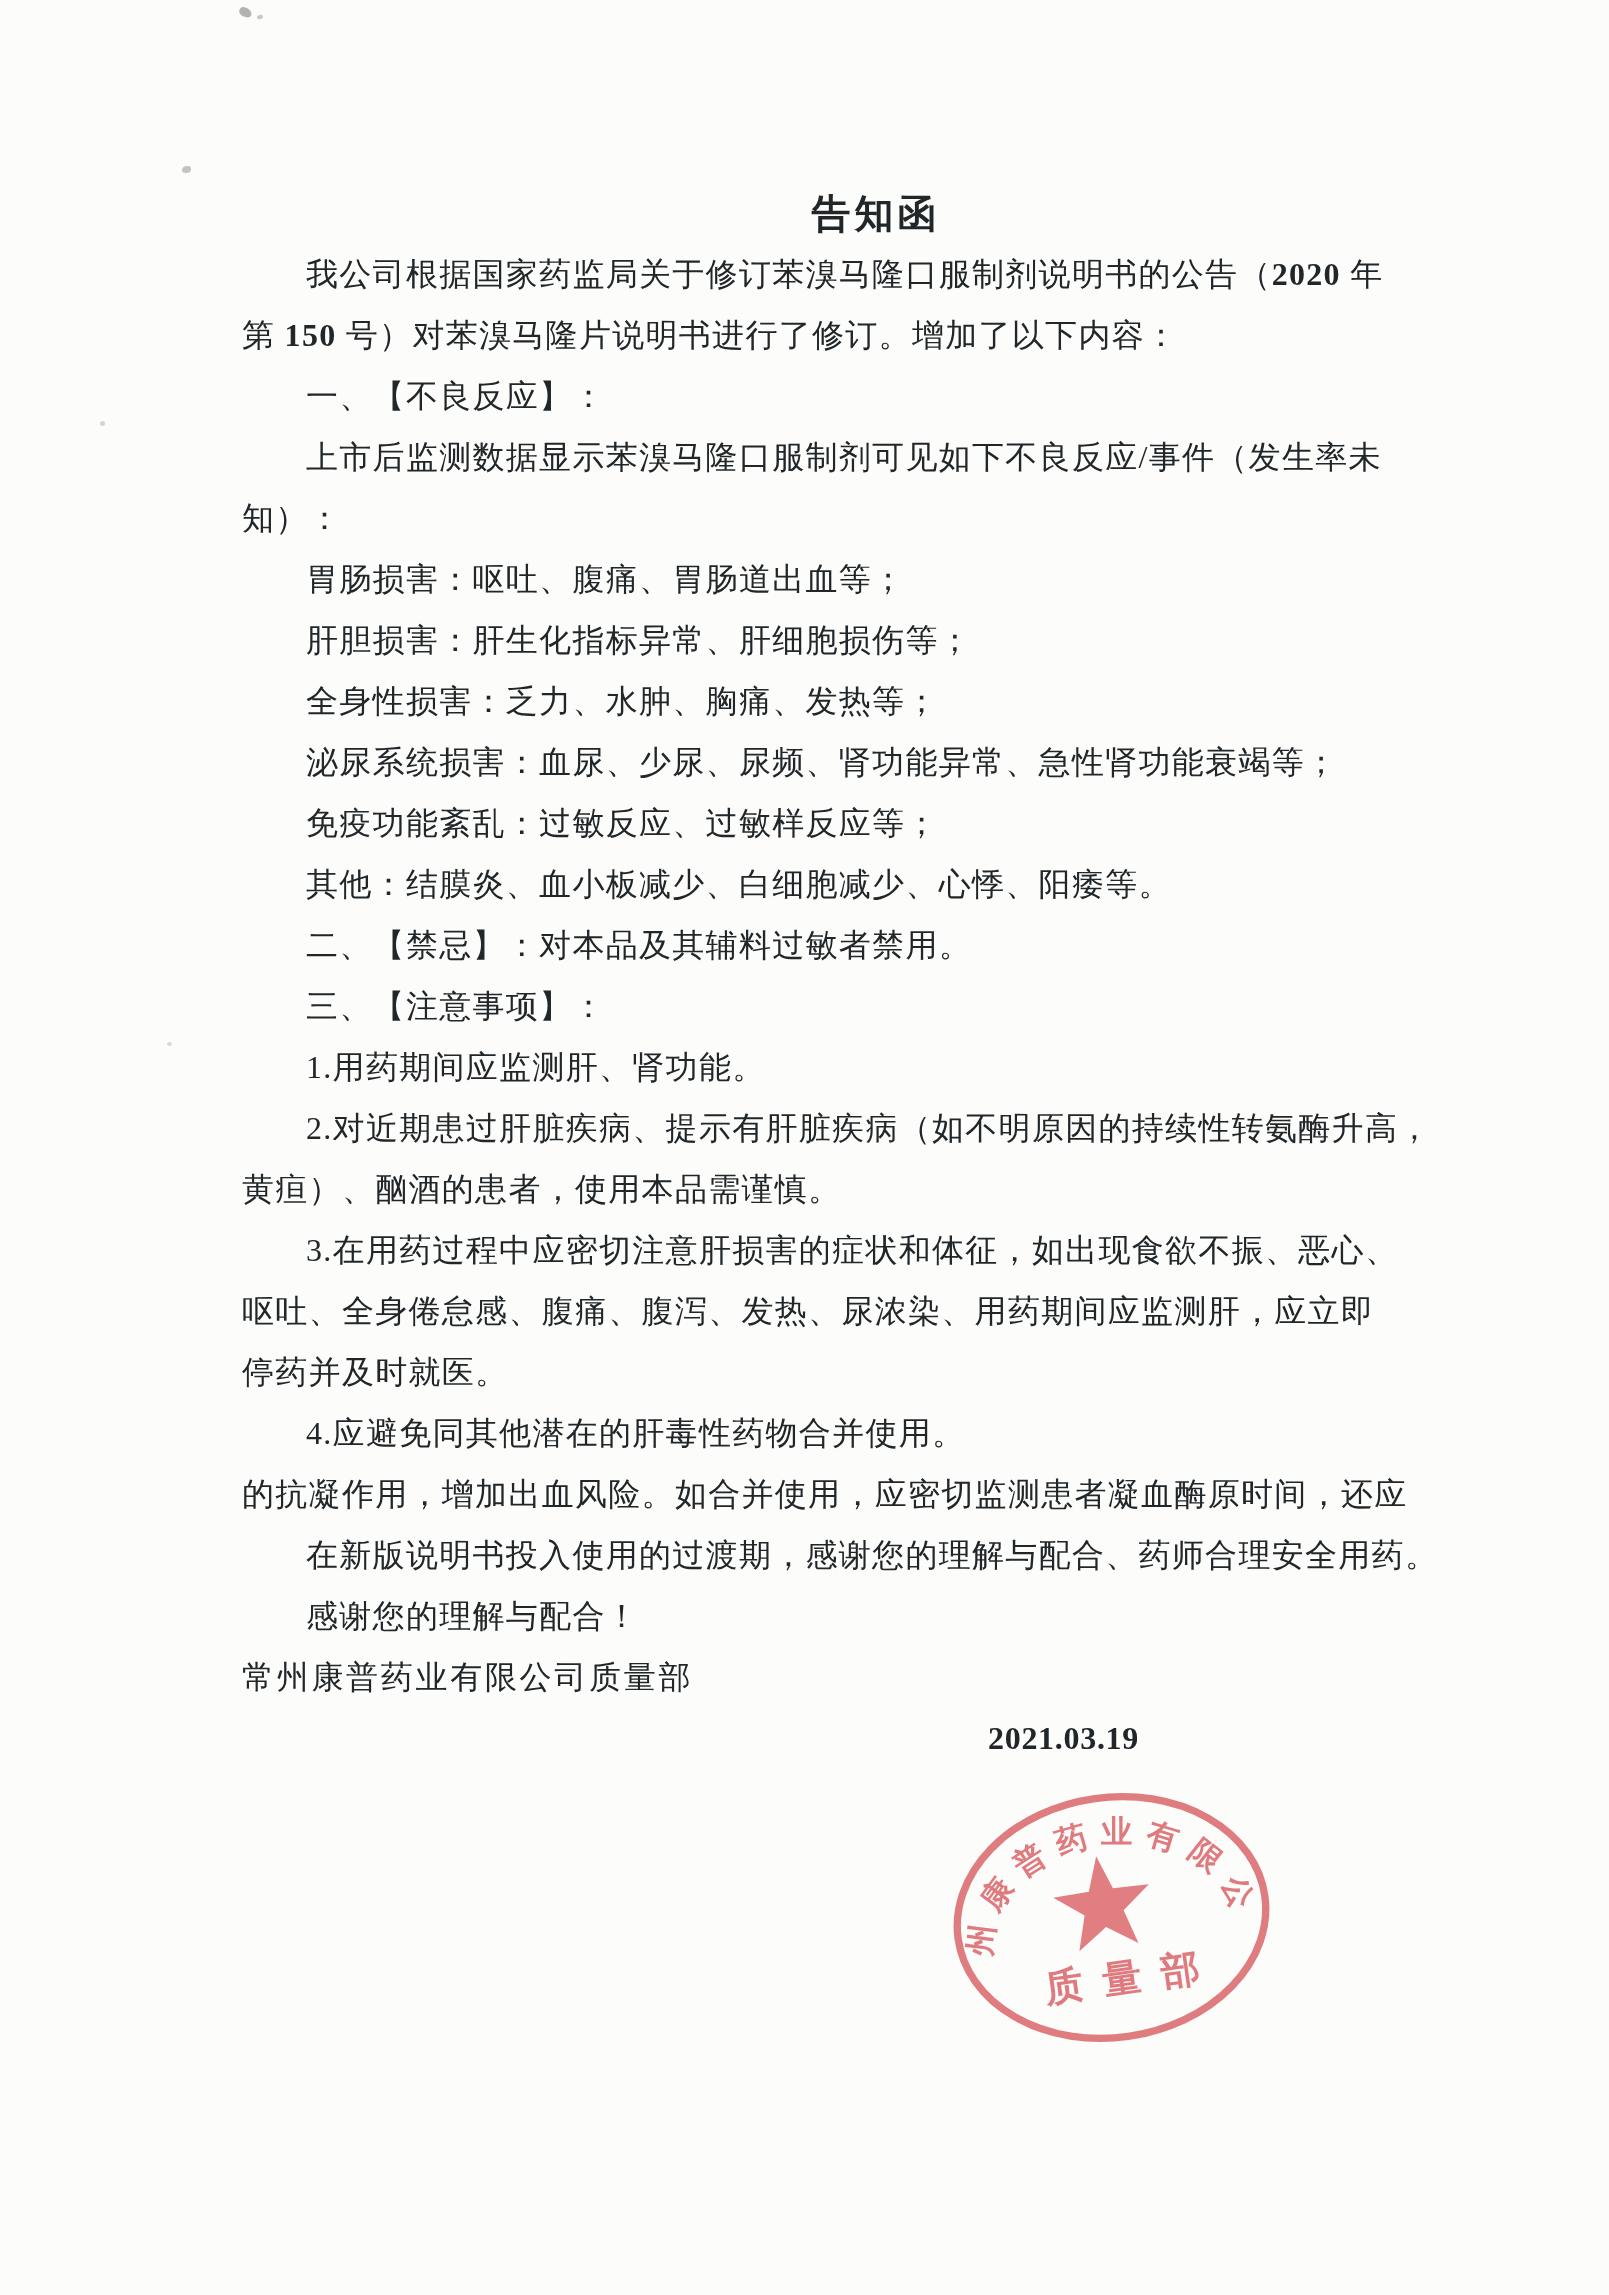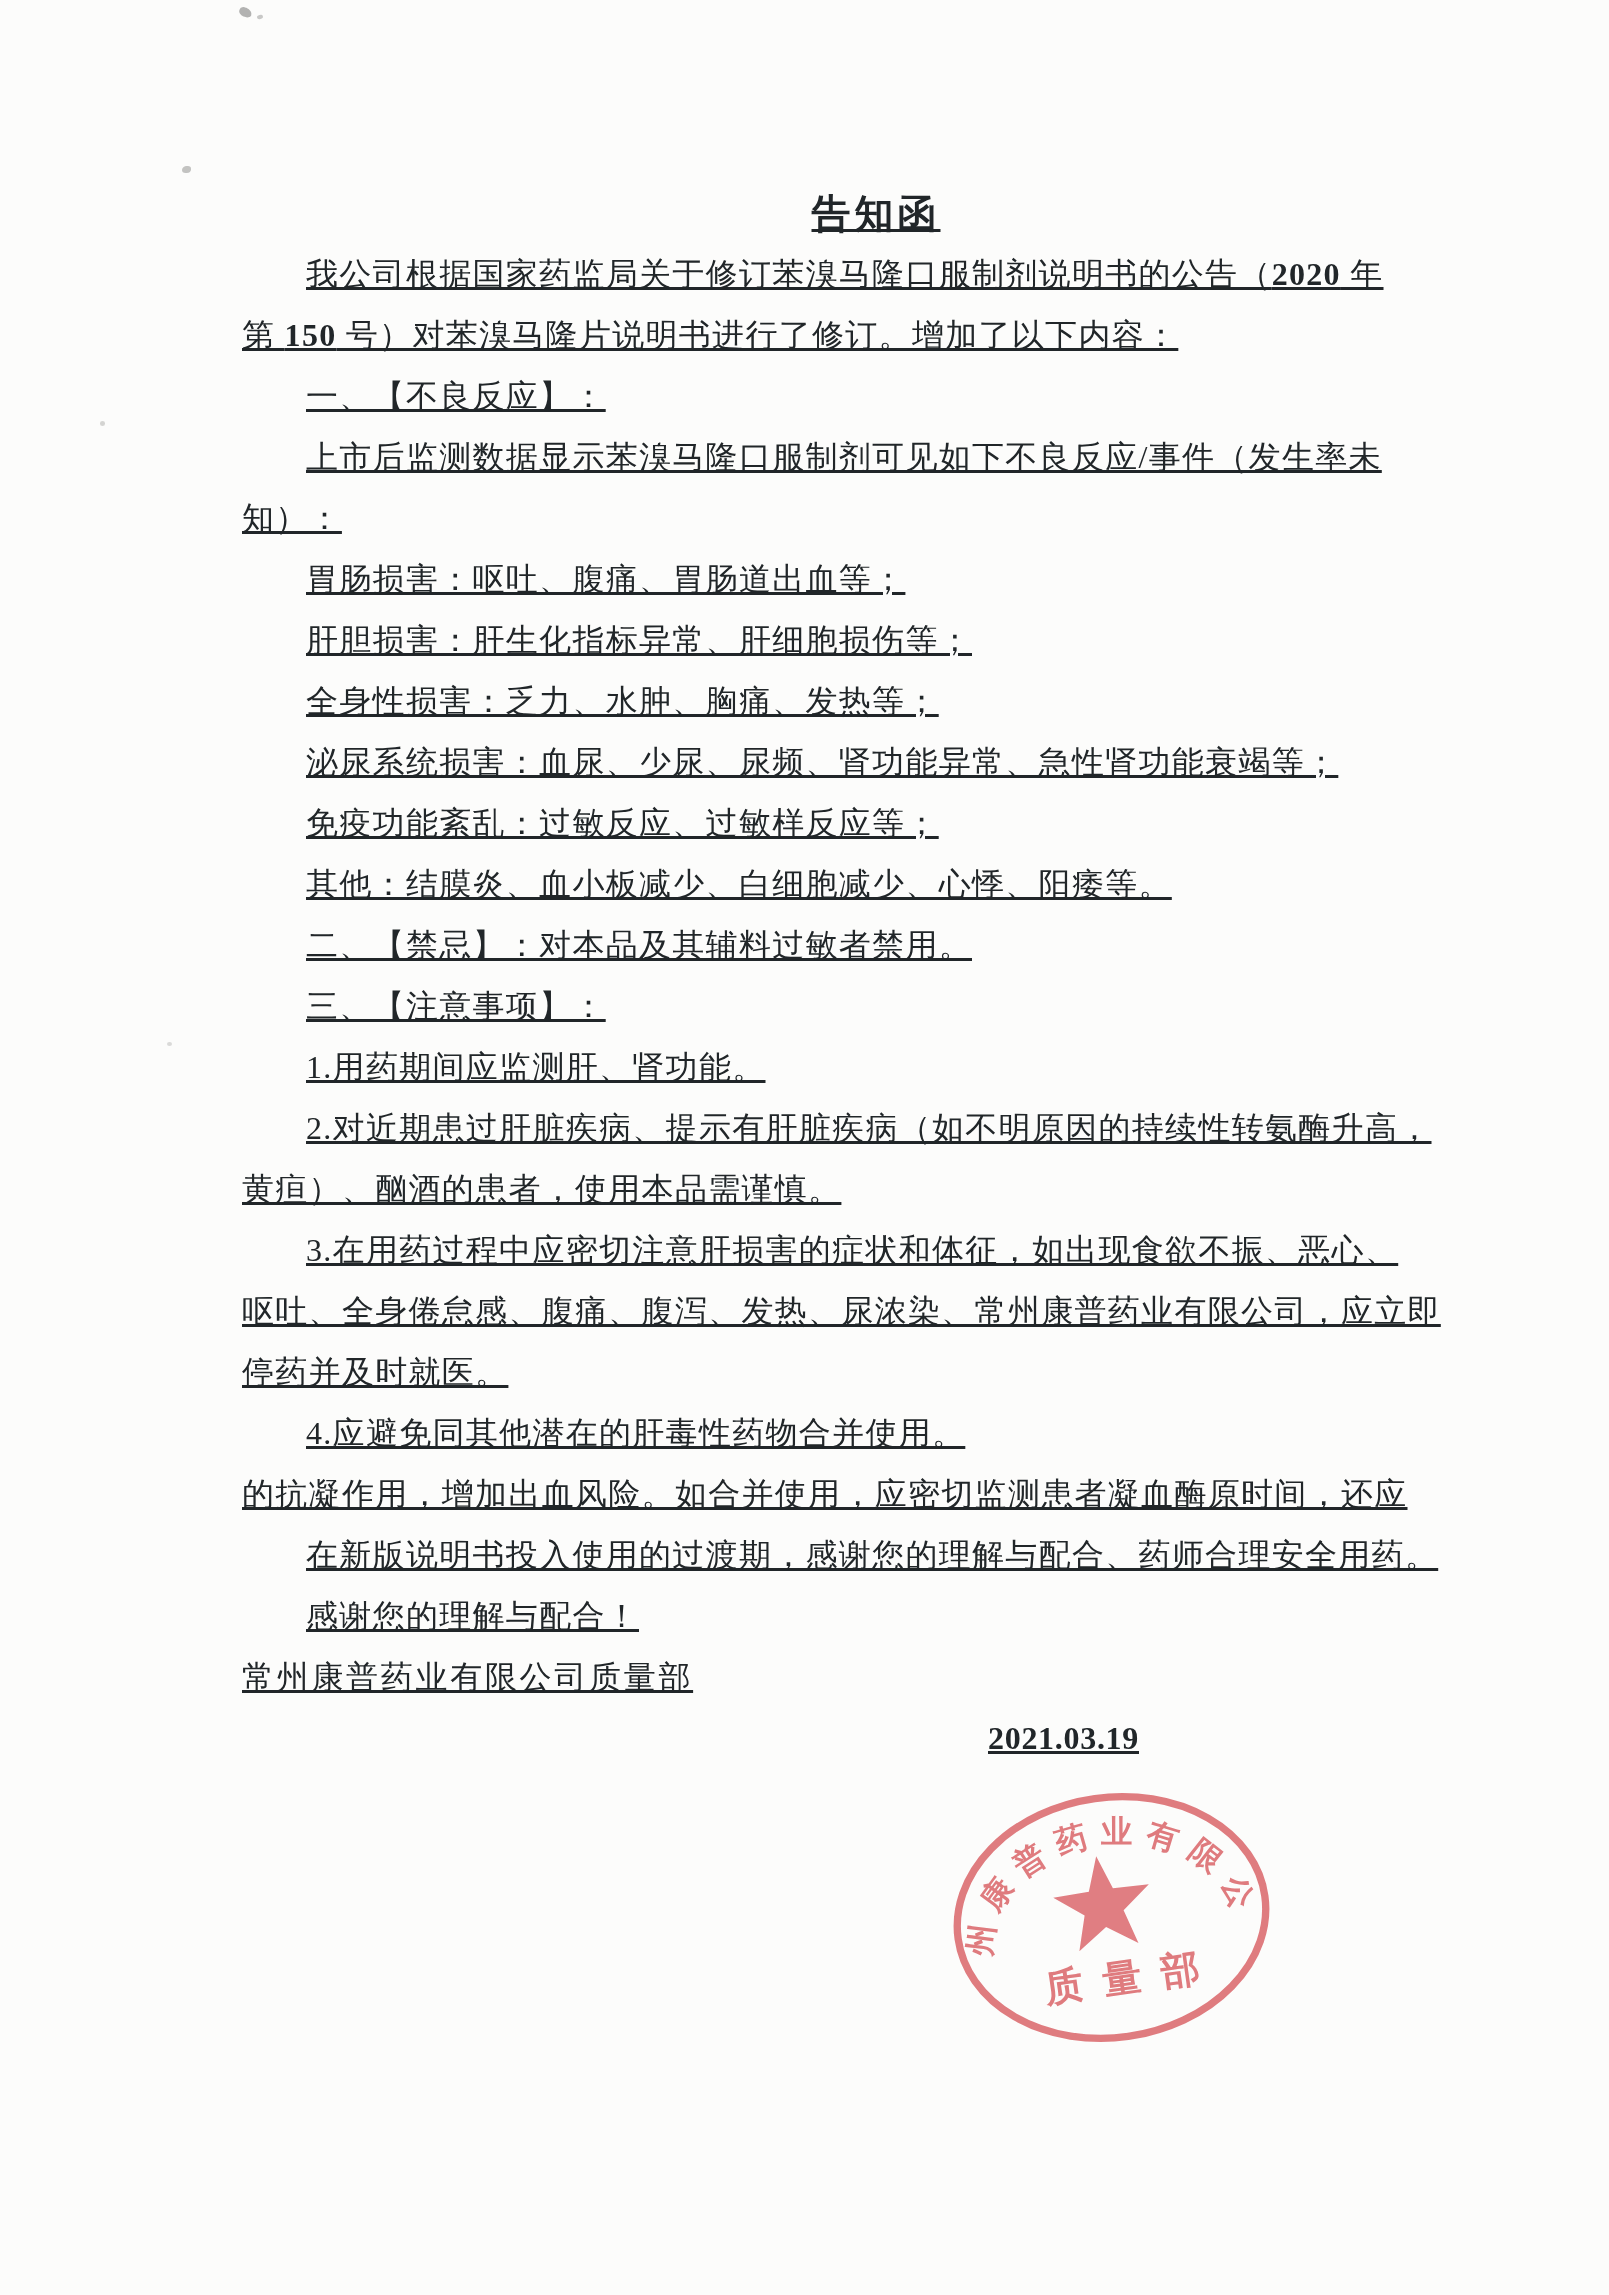--- a/index.html
+++ b/index.html
@@ -12,21 +12,20 @@
     color:#212629;
   }
   .text-block{
     position:absolute;
     left:242px;top:183px;
     width:1154px;
     font-size:32px;
     line-height:61px;
     letter-spacing:1.3px;
     text-align:left;
-    text-decoration:underline;
   }
   .line{height:61px;white-space:nowrap;}
   .title-line{
     text-align:center;
     padding-left:114px;
     font-size:39px;
     font-weight:bold;
     letter-spacing:4px;
   }
   .indent{text-indent:2em;}
@@ -75,21 +74,21 @@
     <div class="line indent">全身性损害：乏力、水肿、胸痛、发热等；</div>
     <div class="line indent">泌尿系统损害：血尿、少尿、尿频、肾功能异常、急性肾功能衰竭等；</div>
     <div class="line indent">免疫功能紊乱：过敏反应、过敏样反应等；</div>
     <div class="line indent">其他：结膜炎、血小板减少、白细胞减少、心悸、阳痿等。</div>
     <div class="line indent">二、【禁忌】：对本品及其辅料过敏者禁用。</div>
     <div class="line indent">三、【注意事项】：</div>
     <div class="line indent">1.用药期间应监测肝、肾功能。</div>
     <div class="line indent">2.对近期患过肝脏疾病、提示有肝脏疾病（如不明原因的持续性转氨酶升高，</div>
     <div class="line flush">黄疸）、酗酒的患者，使用本品需谨慎。</div>
     <div class="line indent">3.在用药过程中应密切注意肝损害的症状和体征，如出现食欲不振、恶心、</div>
-    <div class="line flush">呕吐、全身倦怠感、腹痛、腹泻、发热、尿浓染、常州康普药业有限公司，应立即</div>
+    <div class="line flush">呕吐、全身倦怠感、腹痛、腹泻、发热、尿浓染、用药期间应监测肝，应立即</div>
     <div class="line flush">停药并及时就医。</div>
     <div class="line indent">4.应避免同其他潜在的肝毒性药物合并使用。</div>
     <div class="line flush">的抗凝作用，增加出血风险。如合并使用，应密切监测患者凝血酶原时间，还应</div>
     <div class="line indent">在新版说明书投入使用的过渡期，感谢您的理解与配合、药师合理安全用药。</div>
     <div class="line indent">感谢您的理解与配合！</div>
 
     <div class="line sig-company">常州康普药业有限公司质量部</div>
     <div class="line sig-date">2021.03.19</div>
   </div>
 

